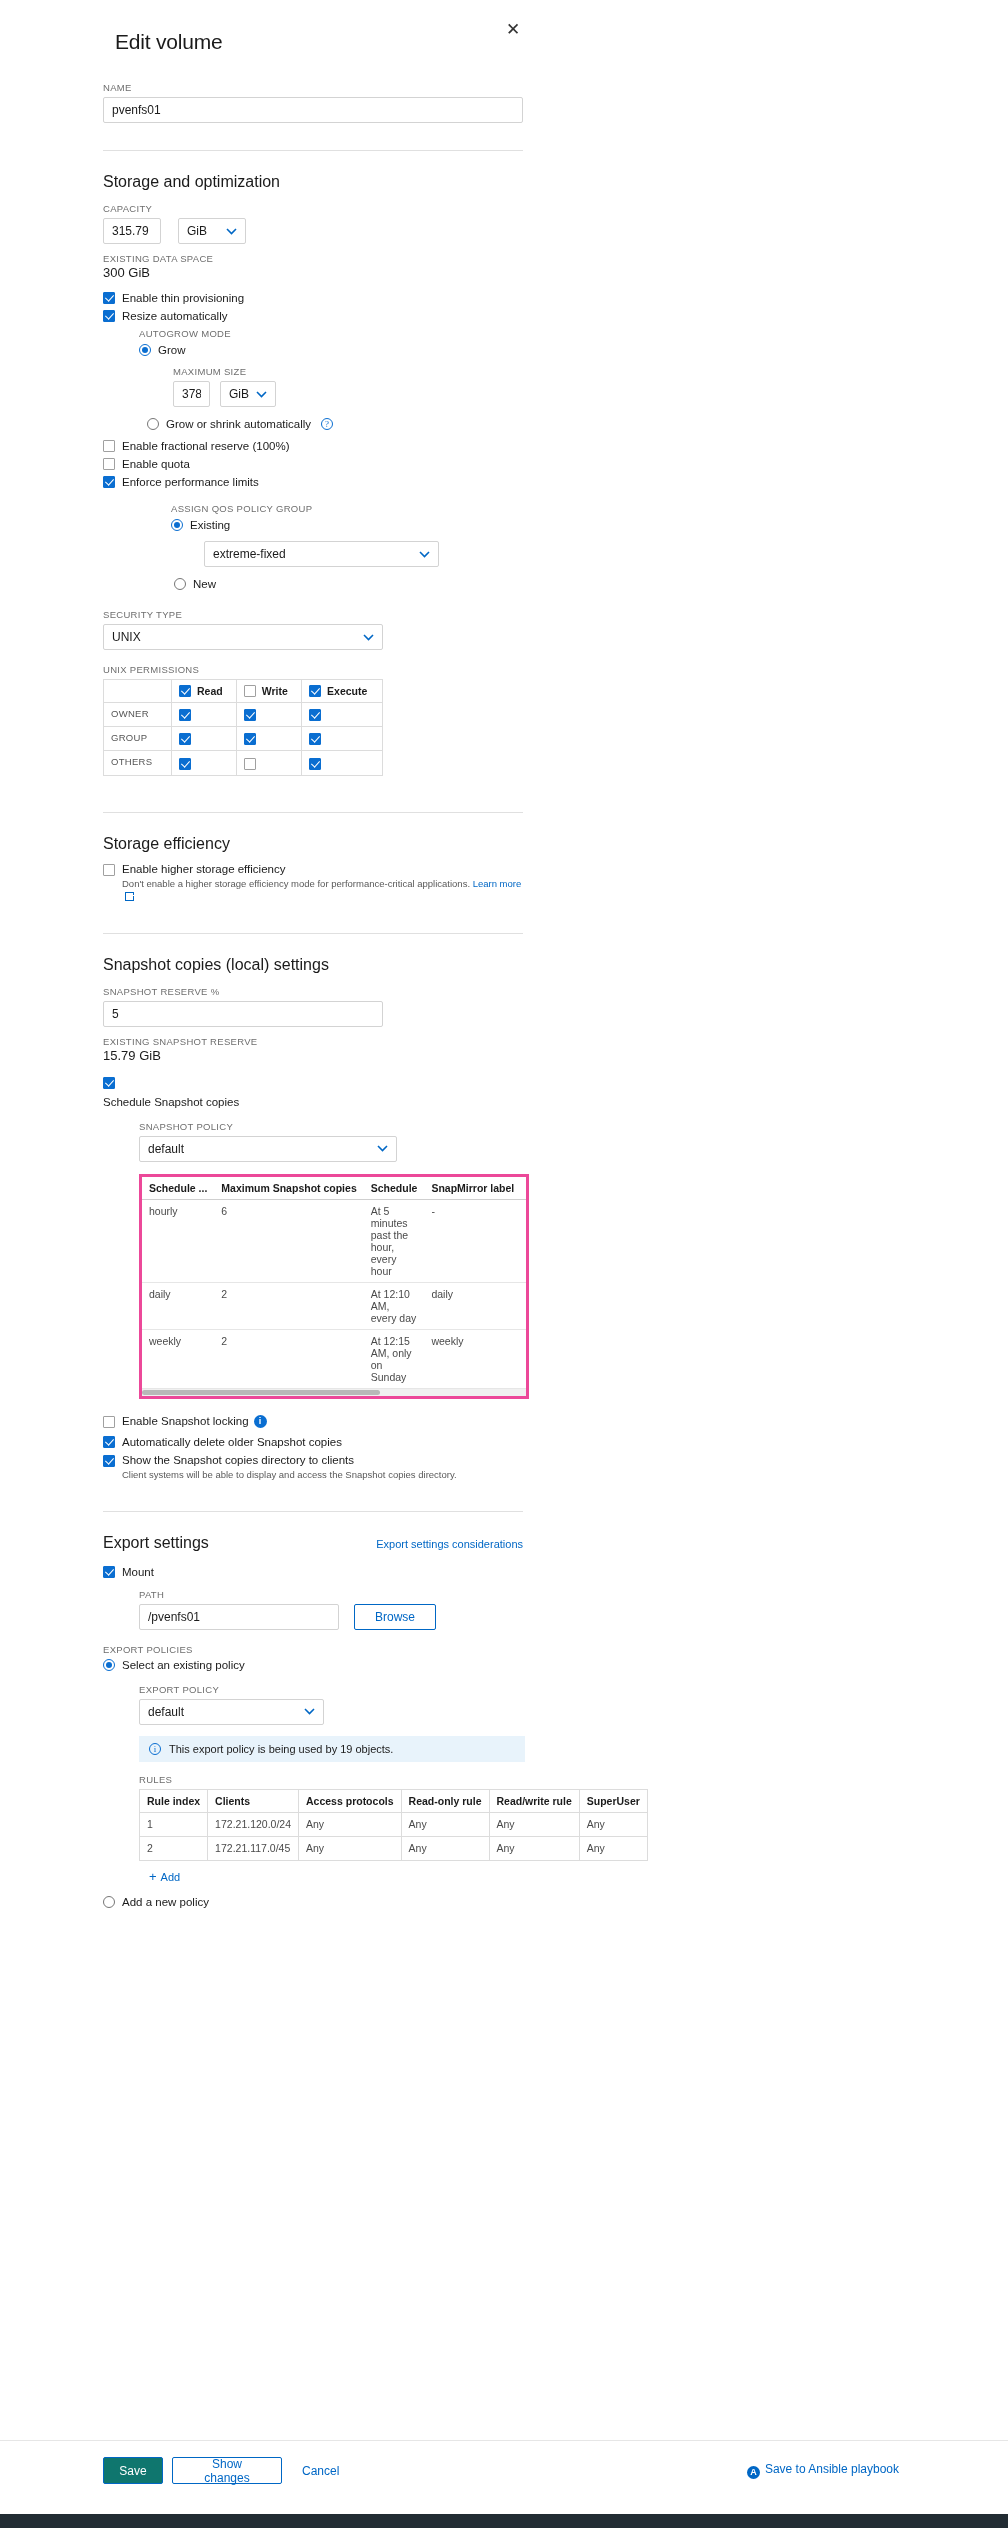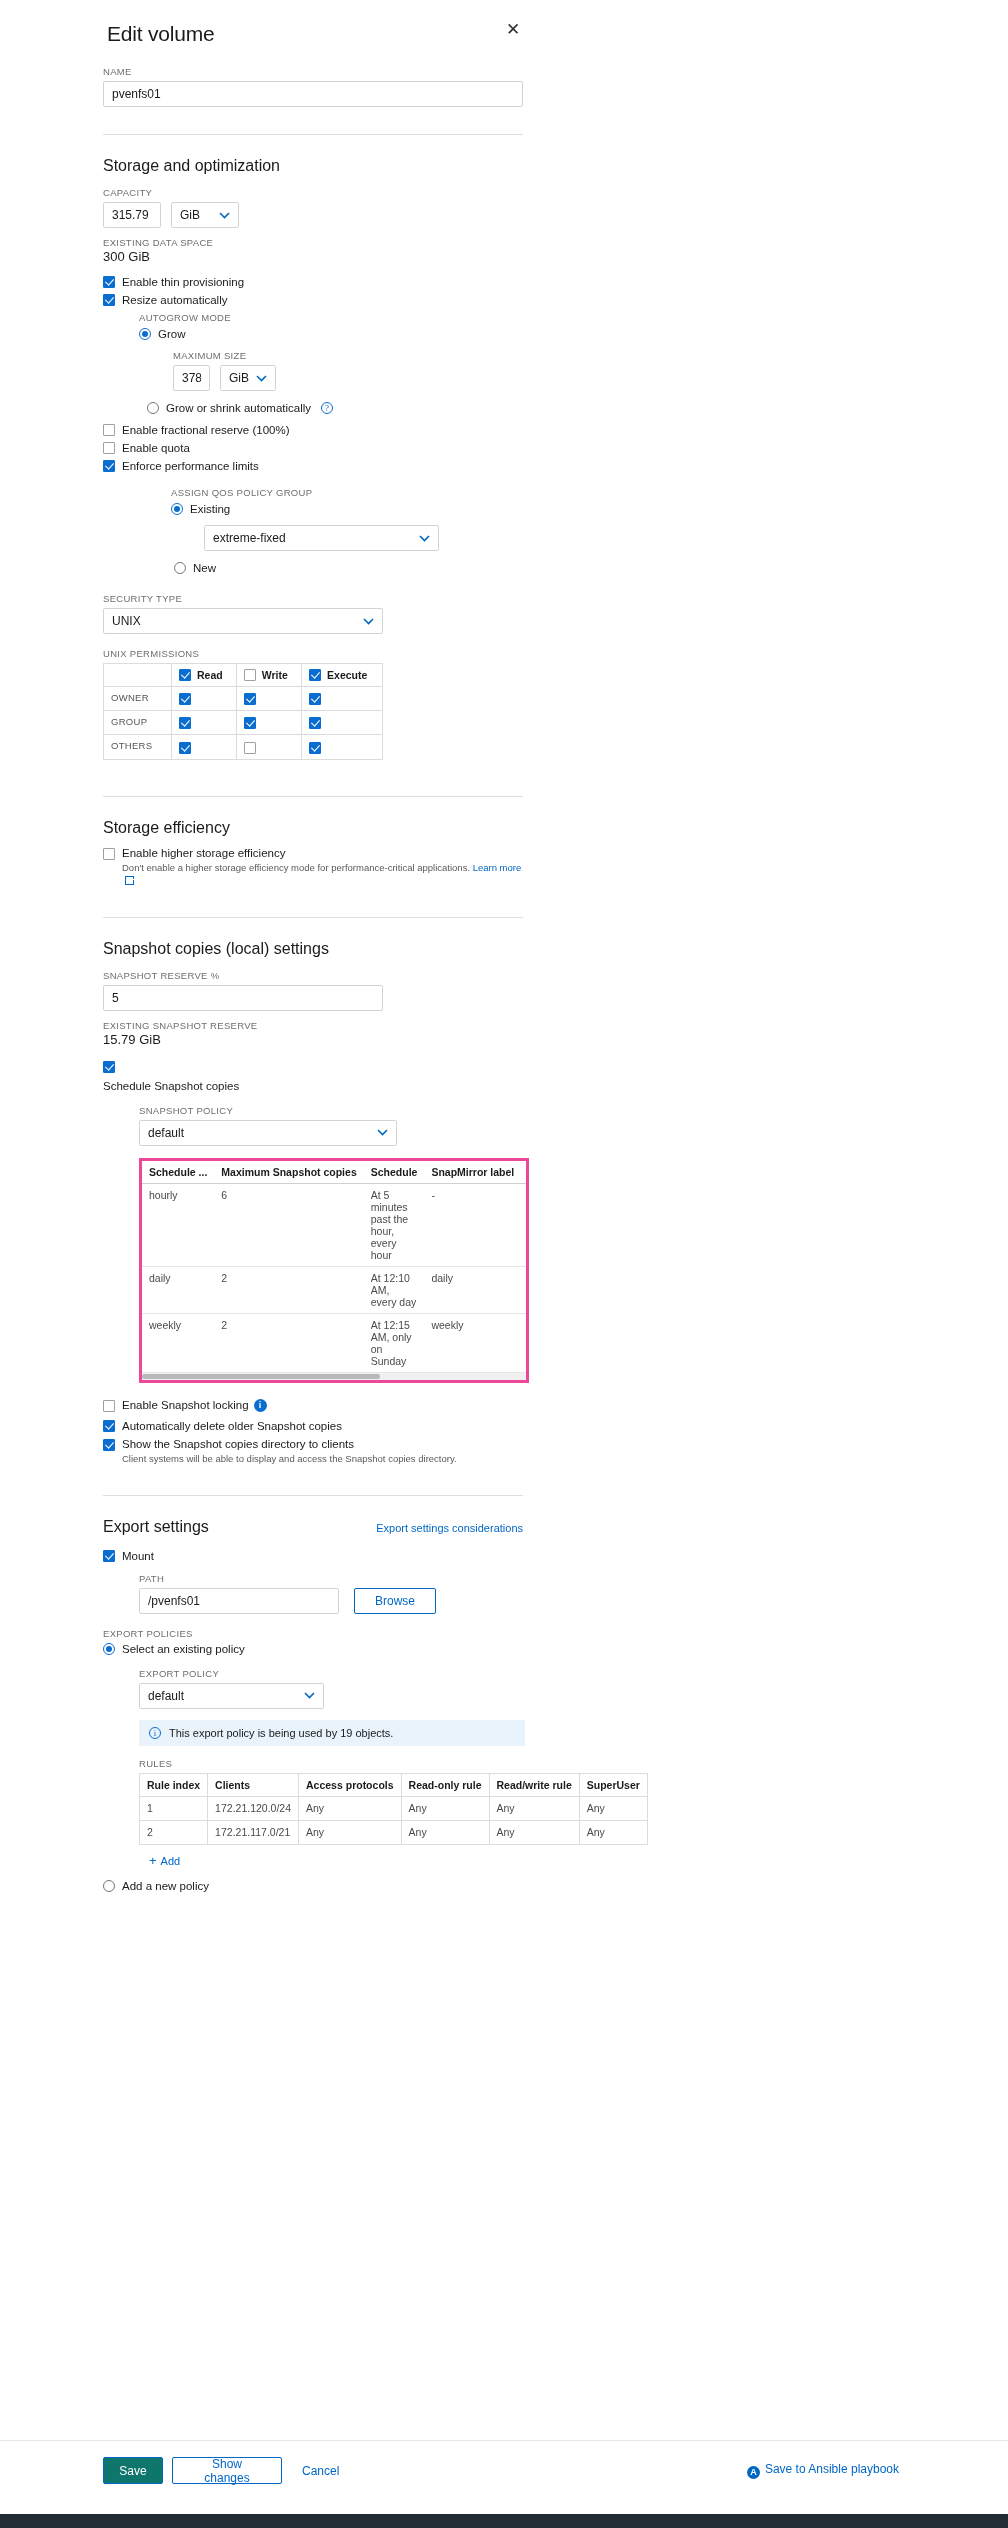--- a/index.html
+++ b/index.html
@@ -11,21 +11,21 @@
     font-size:12px;
     color:#1b1b1b;
     position:relative;
     overflow:hidden;
   }
   .dialog { position:absolute; left:0; top:0; width:1008px; height:2528px; background:#fff; }
   .inner { position:absolute; left:103px; top:0; width:420px; }
 
   
   .title-row { display:flex; align-items:flex-start; justify-content:space-between; padding-top:18px; }
-  h1.title { font-size:21px; font-weight:400; color:#1b1b1b; margin:4px; letter-spacing:-0.2px; }
+  h1.title { font-size:21px; font-weight:400; color:#1b1b1b; margin:12px; letter-spacing:-0.2px; }
   .close-btn { width:20px; height:20px; border:none; background:none; cursor:pointer; color:#333;
                font-size:17px; line-height:18px; text-align:center; padding:0; margin-top:2px; }
 
   .fieldlabel { font-size:9.5px; letter-spacing:.3px; color:#6e6e6e; text-transform:uppercase; margin-bottom:4px; }
   .valuetext { font-size:13px; color:#1b1b1b; }
 
   input.txt, .selbox {
     height:26px; border:1px solid #d3d3d3; background:#fff; border-radius:2px;
     font-family:"Liberation Sans", sans-serif; font-size:12px; color:#1b1b1b;
     padding:0 8px; display:flex; align-items:center; width:100%;
@@ -118,21 +118,21 @@
   <div style="margin-top:16px;">
     <div class="fieldlabel">NAME</div>
     <input class="txt" value="pvenfs01" style="">
   </div>
 
   <div class="divider" style="margin:27px 0 22px 0;"></div>
 
   <h2 class="section">Storage and optimization</h2>
 
   <div class="fieldlabel" style="margin-top:12px;">CAPACITY</div>
-  <div style="display:flex; gap:10px;">
+  <div style="display:flex; gap:17px;">
     <input class="txt" style="width: 58px;" value="315.79">
     <div class="selbox" style="width:68px;">
       <span>GiB</span>
       <span class="chev">
             <svg width="11" height="7" viewBox="0 0 11 7">
               <path d="M1 1l4.5 4.5L10 1" stroke="#0067c5" stroke-width="1.6" fill="none"></path>
             </svg>
           </span>
     </div>
   </div>
@@ -430,21 +430,21 @@
         <tr style="height:24px;">
           <td>1</td>
           <td>172.21.120.0/24</td>
           <td>Any</td>
           <td>Any</td>
           <td>Any</td>
           <td>Any</td>
         </tr>
         <tr style="height:24px;">
           <td>2</td>
-          <td>172.21.117.0/21</td>
+          <td>172.21.117.0/45</td>
           <td>Any</td>
           <td>Any</td>
           <td>Any</td>
           <td>Any</td>
         </tr>
       </tbody>
     </table>
 
     <div class="addrow" style="margin-top:10px; margin-left:10px;">
       <span class="plus">+</span>

